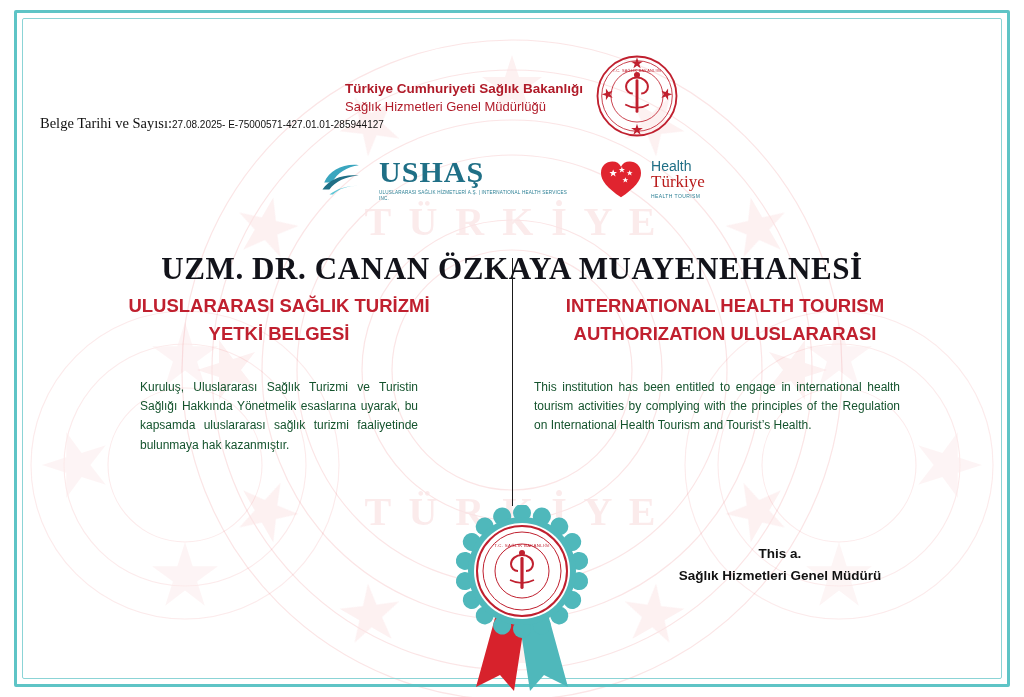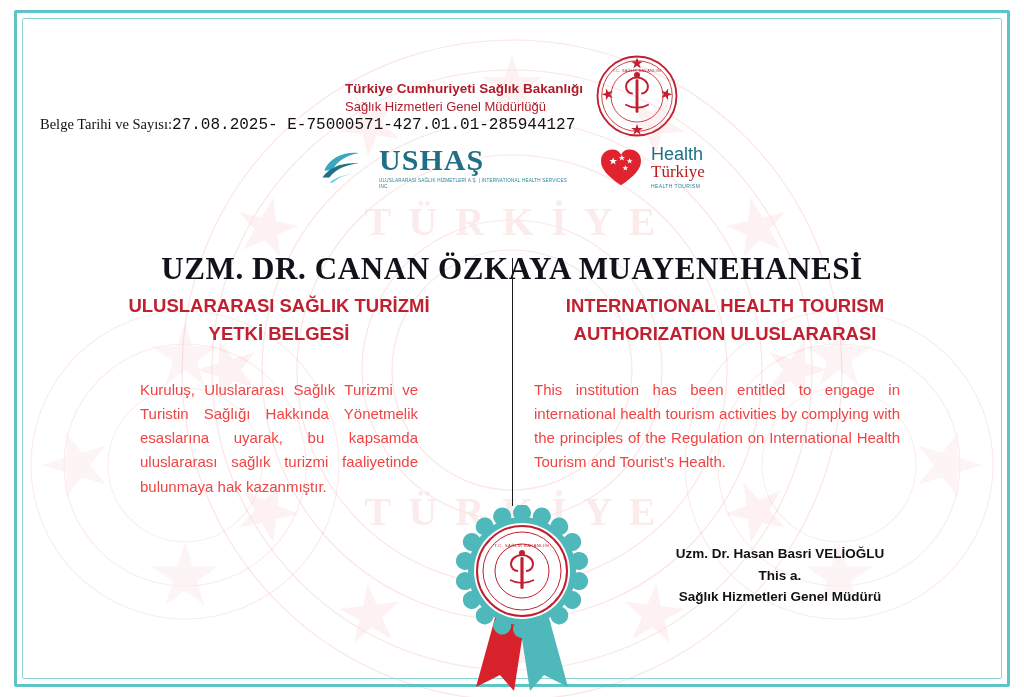--- a/index.html
+++ b/index.html
@@ -95,28 +95,28 @@
     position: absolute;
     left: 40px;
     top: 113px;
     font-family: "Liberation Serif", serif;
     font-size: 14.5px;
     color: #111111;
     line-height: 1.5;
   }
   .doc-meta .row { white-space: nowrap; }
   .doc-meta .label { font-family: "Liberation Serif", serif; }
-  .doc-meta .value { font-family: Liberation Mono, monospace; font-size: 16px; }
+  .doc-meta .value { font-family: Liberation Sans, sans-serif; font-size: 10px; }
 
   
   .logos {
     position: absolute;
     left: 0;
     right: 0;
-    top: 144px;
+    top: 156px;
     display: flex;
     justify-content: center;
     align-items: center;
     gap: 29px;
   }
   .ushas-logo {
     display: flex;
     align-items: center;
     gap: 8px;
   }
@@ -135,21 +135,21 @@
     font-size: 4.6px;
     letter-spacing: .2px;
     color: #2a7f94;
     margin-top: 3px;
     max-width: 190px;
     line-height: 1.25;
   }
   .health-logo { display: flex; align-items: center; gap: 7px; }
   .health-heart { width: 46px; height: 40px; }
   .health-text { display: flex; flex-direction: column; line-height: 1.02; }
-  .health-line1 { font-family: "Liberation Sans", sans-serif; font-size: 18px; color: #1f6f86; }
+  .health-line1 { font-family: "Liberation Sans", sans-serif; font-size: 14px; color: #1f6f86; }
   .health-line2 { font-family: Liberation Serif, serif; font-size: 17px; color: #b91c1c; }
   .health-line3 { font-family: "Liberation Sans", sans-serif; font-size: 5px; color: #2a7f94; letter-spacing: .4px; margin-top: 3px; }
 
   
   .institution {
     position: absolute;
     left: 0;
     right: 0;
     top: 203px;
     text-align: center;
@@ -185,23 +185,23 @@
     font-size: 18.5px;
     line-height: 1.5;
     text-align: center;
   }
   .col-left .col-title { padding: 0 18px; }
   .col-right .col-title { text-align: center; padding: 0 10px; }
 
   .col-body {
     margin-top: 30px;
     font-family: "Liberation Sans", sans-serif;
-    font-size: 15px;
+    font-size: 12px;
     line-height: 1.62;
-    color: #ef4444;
+    color: #14532d;
     text-align: justify;
   }
   .col-left .col-body { padding: 0 52px 0 52px; }
   .col-right .col-body { padding: 0 16px 0 0; }
 
   
   .signature {
     position: absolute;
     left: 600px;
     top: 543px;
@@ -362,21 +362,20 @@
     <div class="col-title">ULUSLARARASI SAĞLIK TURİZMİ YETKİ BELGESİ</div>
     <div class="col-body">Kuruluş, Uluslararası Sağlık Turizmi ve Turistin Sağlığı Hakkında Yönetmelik esaslarına uyarak, bu kapsamda uluslararası sağlık turizmi faaliyetinde bulunmaya hak kazanmıştır.</div>
   </div>
 
   <div class="col col-right">
     <div class="col-title">INTERNATIONAL HEALTH TOURISM AUTHORIZATION ULUSLARARASI</div>
     <div class="col-body">This institution has been entitled to engage in international health tourism activities by complying with the principles of the Regulation on International Health Tourism and Tourist’s Health.</div>
   </div>
 
   <div class="signature">
-    <div>Uzm. Dr. Hasan Basri VELİOĞLU</div>
     <div>This a.</div>
     <div>Sağlık Hizmetleri Genel Müdürü</div>
   </div>
 
   <div class="seal">
     <svg width="140" height="192" viewBox="0 0 140 192" aria-hidden="true">
 
       <path d="M46 102 L24 182 L48 170 L62 186 L74 108 Z" fill="#d7222c"></path>
       <path d="M94 102 L116 182 L92 170 L78 186 L66 108 Z" fill="#4fb8bb"></path>
 

